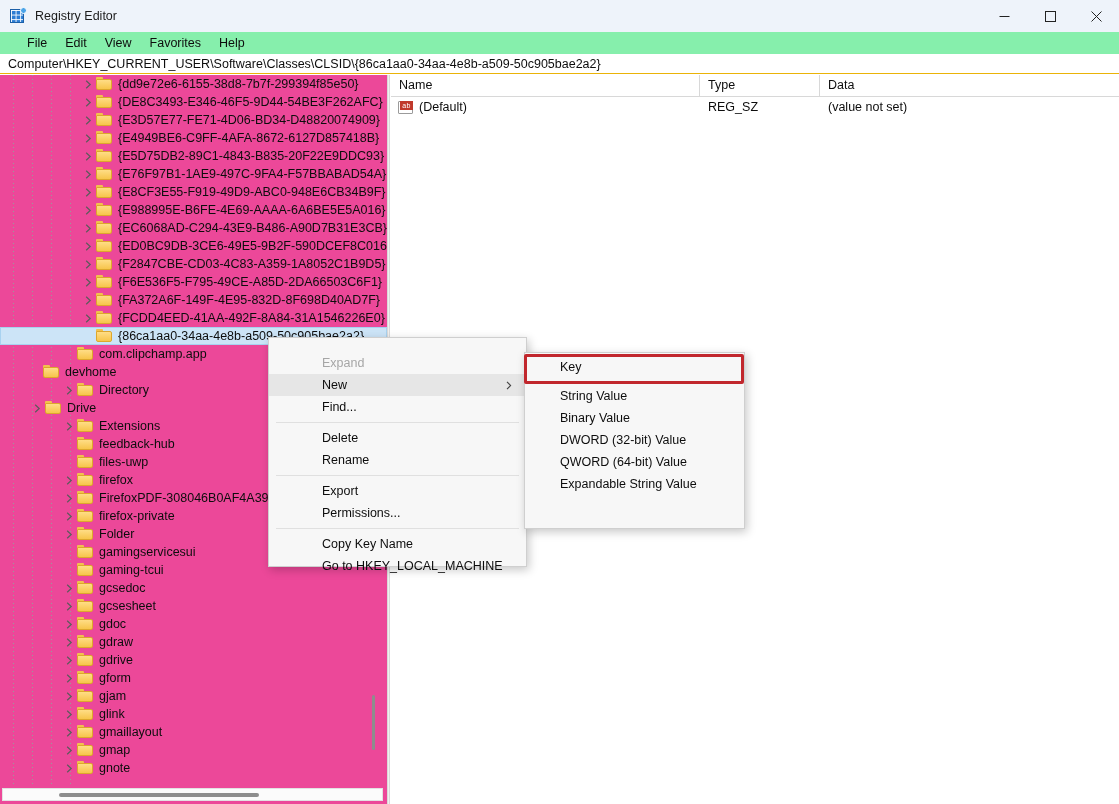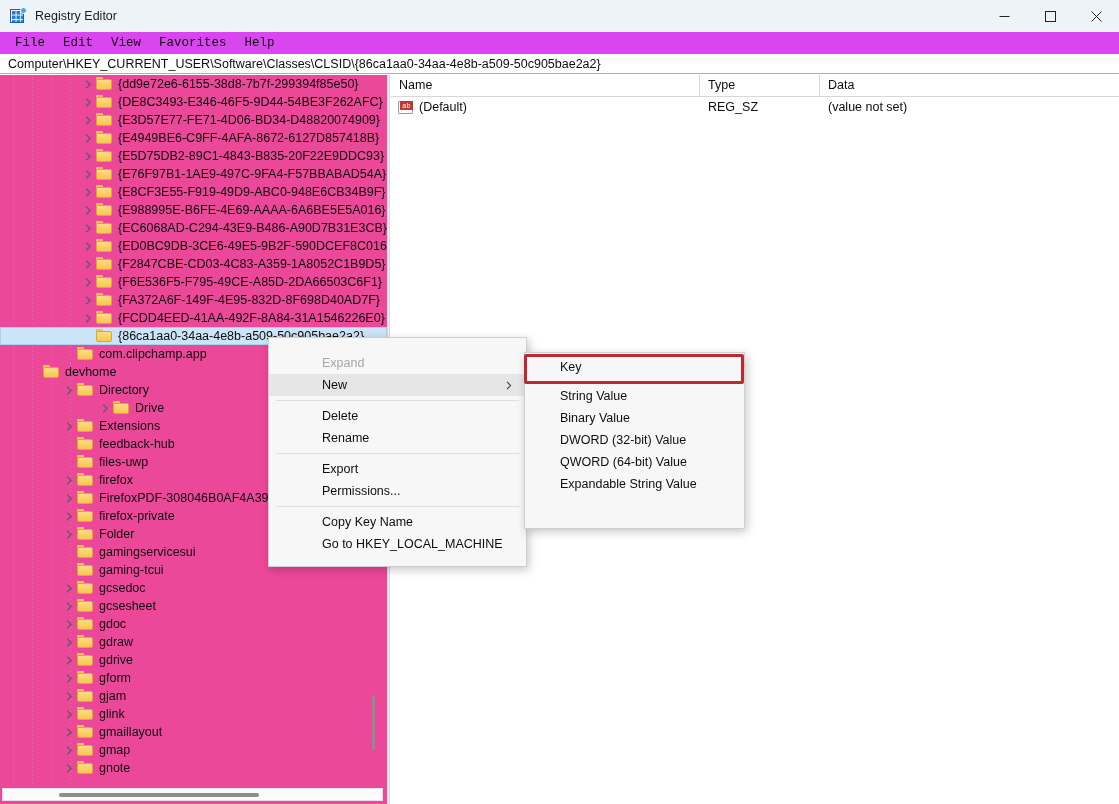--- a/index.html
+++ b/index.html
@@ -37,21 +37,21 @@
 
   .winbtns { position: absolute; right: 0; top: 0; height: 32px; display: flex; }
   .winbtn {
     width: 46px; height: 32px; display: flex; align-items: center; justify-content: center;
   }
   .winbtn svg { display: block; }
 
   
   .menubar {
     position: absolute; left: 0; top: 32px; width: 1119px; height: 22px;
-    background: #d946ef; display: flex; align-items: center; padding-left: 6px; font-family: Liberation Mono, monospace;
+    background: #86efac; display: flex; align-items: center; padding-left: 18px;
   }
   .menu-item {
     font-size: 12.5px; color: #0d0d0d; padding: 2px 9px; line-height: 16px;
   }
 
   
   .addressbar {
     position: absolute; left: 0; top: 54px; width: 1119px; height: 20px;
     background: #ffffff; border-bottom: 1px solid #eab308;
     display: flex; align-items: center;
@@ -490,21 +490,21 @@
               </svg>
             </div>
             <div class="folder">
               <div class="tab"></div>
               <div class="body"></div>
             </div>
             <div class="tlabel">Directory</div>
           </div>
         </div>
         <div class="trow">
-          <div class="inner" style="padding-left:98px">
+          <div class="inner" style="padding-left:30px">
             <div class="chev">
               <svg width="7" height="9" viewBox="0 0 7 9">
                 <path d="M1.2 0.8 L5.2 4.5 L1.2 8.2" fill="none" stroke="#5b5b5b" stroke-width="1.2"></path>
               </svg>
             </div>
             <div class="folder">
               <div class="tab"></div>
               <div class="body"></div>
             </div>
             <div class="tlabel">Drive</div>
@@ -809,20 +809,23 @@
       <span>Expand</span>
     </div>
     <div class="ctxitem hl">
       <span>New</span>
       <span class="arrow">
         <svg width="6" height="9" viewBox="0 0 6 9">
           <path d="M1 0.8 L4.6 4.5 L1 8.2" fill="none" stroke="#444" stroke-width="1.1"></path>
         </svg>
       </span>
     </div>
+    <div class="ctxitem">
+      <span>Find...</span>
+    </div>
     <div class="ctxsep"></div>
     <div class="ctxitem">
       <span>Delete</span>
     </div>
     <div class="ctxitem">
       <span>Rename</span>
     </div>
     <div class="ctxsep"></div>
     <div class="ctxitem">
       <span>Export</span>

